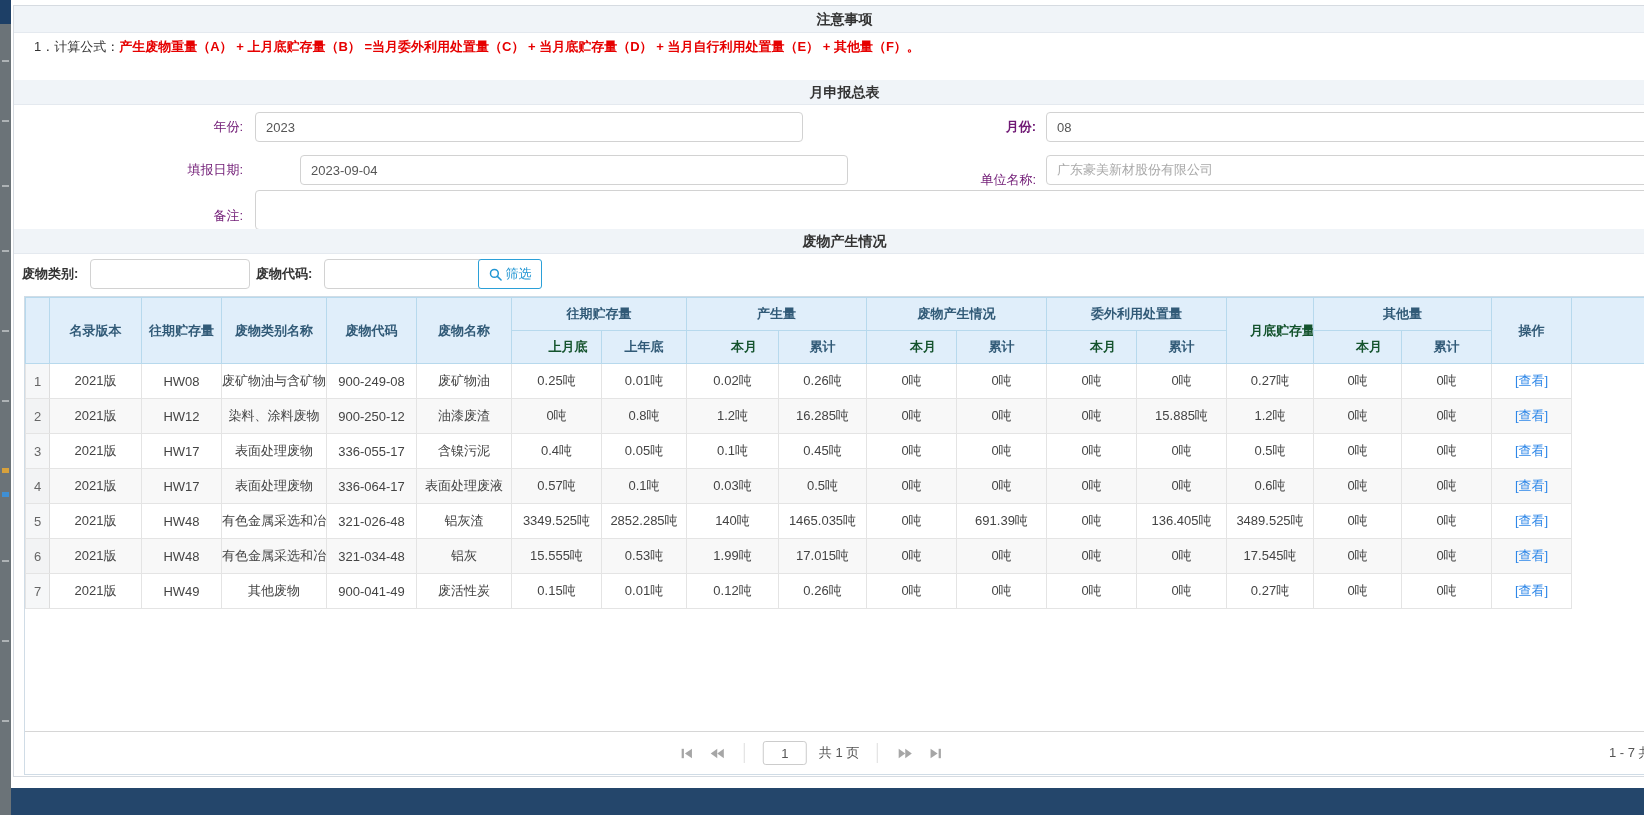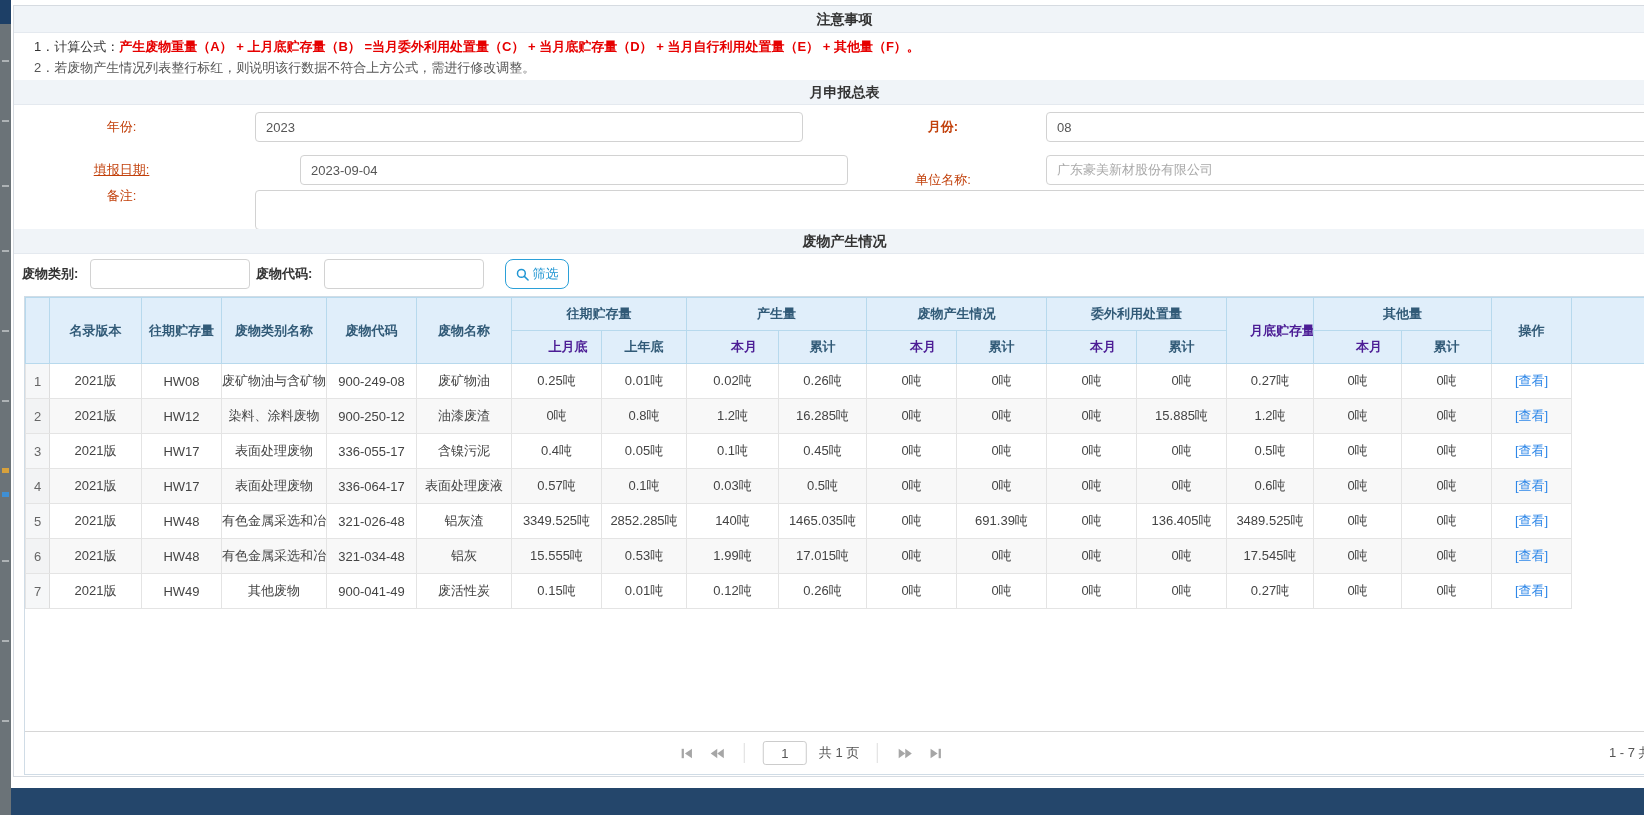--- a/index.html
+++ b/index.html
@@ -21,43 +21,43 @@
     border-bottom:1px solid #e4e9ef;text-align:center;font-size:14px;font-weight:bold;
     color:#333;line-height:26px;}
   #band-notice{top:6px;}
   #band-summary{top:80px;height:24px;line-height:24px;}
   #band-waste{top:229px;height:24px;line-height:24px;}
 
   .notes{position:absolute;left:14px;top:36px;width:1620px;font-size:13px;line-height:21px;color:#555;padding-left:20px;box-sizing:border-box;}
   .notes .prefix{color:#333;margin-top:12px;}
   .notes .formula{color:#e60000;font-weight:bold;}
 
-  .f-label{position:absolute;font-size:13px;color:#c2410c;text-align:center;}
+  .f-label{position:absolute;font-size:13px;color:#701a75;text-align:right;}
   .f-input{position:absolute;height:30px;box-sizing:border-box;border:1px solid #d2d2d2;
     border-radius:4px;padding:0 10px;font-size:13px;color:#555;background:#fff;outline:none;
     font-family:"Liberation Sans","DejaVu Sans",sans-serif;}
   .f-input.gray{color:#a9a9a9;}
 
   
   .flt-label{position:absolute;top:259px;height:30px;line-height:30px;font-size:13px;font-weight:bold;color:#333;}
   .flt-input{position:absolute;top:259px;height:30px;box-sizing:border-box;border:1px solid #d2d2d2;
     border-radius:4px;padding:0 8px;font-size:13px;color:#555;outline:none;
     font-family:"Liberation Sans","DejaVu Sans",sans-serif;}
-  .filter-btn{position:absolute;left:505px;top:259px;width:64px;height:30px;box-sizing:border-box;
-    background:#fff;border:1px solid #2ba0d8;border-radius:8px;color:#2196d3;font-size:13px;
+  .filter-btn{position:absolute;left:478px;top:259px;width:64px;height:30px;box-sizing:border-box;
+    background:#fff;border:1px solid #2ba0d8;border-radius:3px;color:#2196d3;font-size:13px;
     display:flex;align-items:center;justify-content:center;gap:4px;cursor:pointer;
     font-family:"Liberation Sans","DejaVu Sans",sans-serif;}
 
   
   .grid{position:absolute;left:24px;top:296px;width:1640px;height:479px;background:#fff;
     border:1px solid #d0dce6;box-sizing:border-box;}
   table.waste{border-collapse:collapse;table-layout:fixed;width:1640px;font-size:13px;}
   table.waste th{background:#e0eefa;border:1px solid #b7d9ed;color:#315a77;font-weight:bold;
     height:32px;padding:0;text-align:center;overflow:hidden;white-space:nowrap;}
-  table.waste th.red{color:#4c1d95;padding-left:23px;}
+  table.waste th.red{color:#14532d;padding-left:23px;}
   table.waste th.filler{border-right:none;}
   table.waste td{border-right:1px solid #e4e4e4;border-bottom:1px solid #e4e4e4;color:#444;
     height:34px;padding:0;text-align:center;overflow:hidden;white-space:nowrap;}
   table.waste td.idx{background:#f6f7f8;color:#666;border-right:1px solid #ddd;border-left:1px solid #e4e4e4;}
   table.waste td.filler{border-right:none;border-bottom:none;background:#fff;}
   table.waste tbody tr:nth-child(even) td{background:#f8f8f8;}
   table.waste tbody tr:nth-child(even) td.idx{background:#f2f3f4;}
   table.waste tbody tr:nth-child(even) td.filler{background:#fff;}
   .view-link{color:#2e87e8;text-decoration:none;cursor:pointer;}
 
@@ -96,38 +96,37 @@
     <div class="mark" style="top:720px"></div>
   </div>
 
   <div class="card"></div>
 
   <div class="band" id="band-notice">注意事项</div>
   <div class="notes">
     <div>
       <span class="prefix">1．计算公式：</span><span class="formula">产生废物重量（A） + 上月底贮存量（B） =当月委外利用处置量（C） + 当月底贮存量（D） + 当月自行利用处置量（E） + 其他量（F）。</span>
     </div>
-    <div>2．若废物产生情况列表整行标红，则说明该行数据不符合上方公式，需进行修改调整。</div>
   </div>
 
   <div class="band" id="band-summary">月申报总表</div>
 
   <div class="f-label" style="left:0;top:112px;width:243px;line-height:30px;">年份:</div>
   <input class="f-input" style="left: 255px; top: 112px; width: 548px;" value="2023">
 
   <div class="f-label" style="left:850px;top:112px;width:186px;line-height:30px;font-weight:bold;">月份:</div>
   <input class="f-input" style="left: 1046px; top: 112px; width: 620px;" value="08">
 
-  <div class="f-label" style="left:0;top:155px;width:243px;line-height:30px;text-decoration:underline;">填报日期:</div>
+  <div class="f-label" style="left:0;top:155px;width:243px;line-height:30px;">填报日期:</div>
   <input class="f-input" style="left: 255px; top: 155px; width: 548px; margin-left: 45px;" value="2023-09-04">
 
   <div class="f-label" style="left:850px;top:165px;width:186px;line-height:30px;">单位名称:</div>
   <input class="f-input gray" style="left: 1046px; top: 155px; width: 620px;" readonly="" value="广东豪美新材股份有限公司">
 
-  <div class="f-label" style="left:0;top:176px;width:243px;line-height:40px;">备注:</div>
+  <div class="f-label" style="left:0;top:196px;width:243px;line-height:40px;">备注:</div>
   <input class="f-input" style="left: 255px; top: 190px; width: 1411px; height: 40px;" value="">
 
   <div class="band" id="band-waste">废物产生情况</div>
 
   <div class="flt-label" style="left:22px;">废物类别:</div>
   <input class="flt-input" style="left: 90px; width: 160px;" value="">
   <div class="flt-label" style="left:256px;">废物代码:</div>
   <input class="flt-input" style="left: 324px; width: 160px;" value="">
   <button class="filter-btn">
     <span style="display:inline-flex;">

